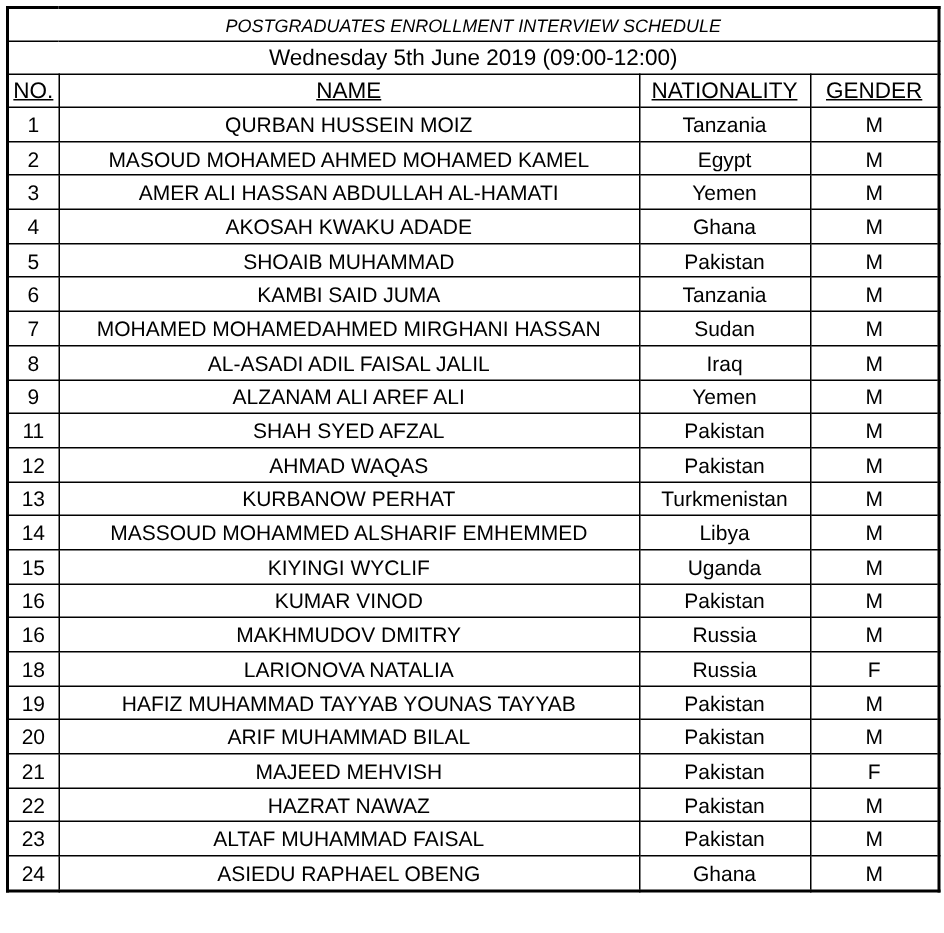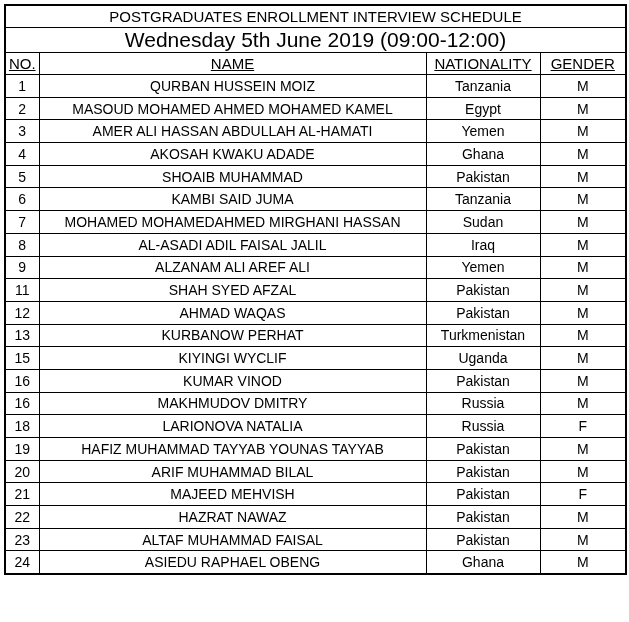--- a/index.html
+++ b/index.html
@@ -27,25 +27,26 @@
     border: 1px solid #000000;
     text-align: center;
     vertical-align: middle;
     padding: 0;
     font-weight: normal;
     white-space: nowrap;
     overflow: hidden;
     background: #ffffff;
   }
   tr.title-row th {
+    font-size: 12px;
+    height: 21px;
+    font-style: italic;
+  }
+  tr.date-row th {
     font-size: 15px;
-    height: 21px;
-  }
-  tr.date-row th {
-    font-size: 21px;
     height: 21px;
   }
   tr.colhead-row th {
     font-size: 15px;
     height: 21px;
     text-decoration: underline;
   }
   tbody td {
     font-size: 14px;
     height: 21.7px;
@@ -159,20 +160,26 @@
     <td>M</td>
   </tr>
 
   <tr>
     <td>13</td>
     <td>KURBANOW PERHAT</td>
     <td>Turkmenistan</td>
     <td>M</td>
   </tr>
 
+  <tr>
+    <td>14</td>
+    <td>MASSOUD MOHAMMED ALSHARIF EMHEMMED</td>
+    <td>Libya</td>
+    <td>M</td>
+  </tr>
 
   <tr>
     <td>15</td>
     <td>KIYINGI WYCLIF</td>
     <td>Uganda</td>
     <td>M</td>
   </tr>
 
   <tr>
     <td>16</td>

